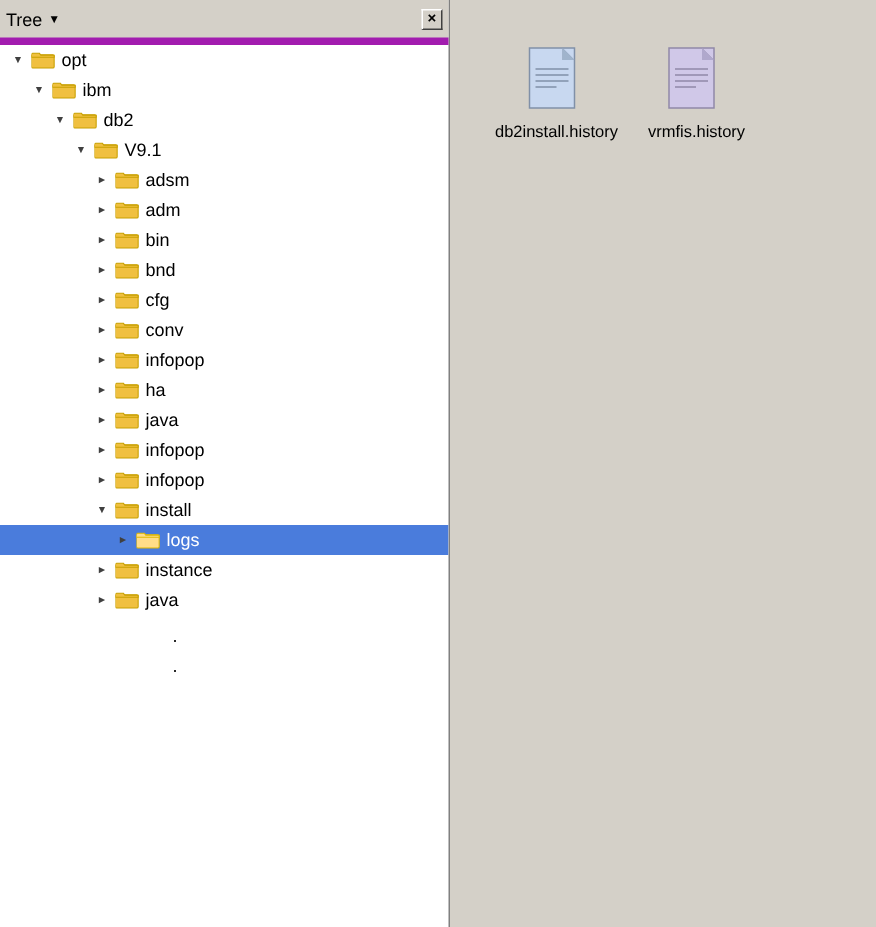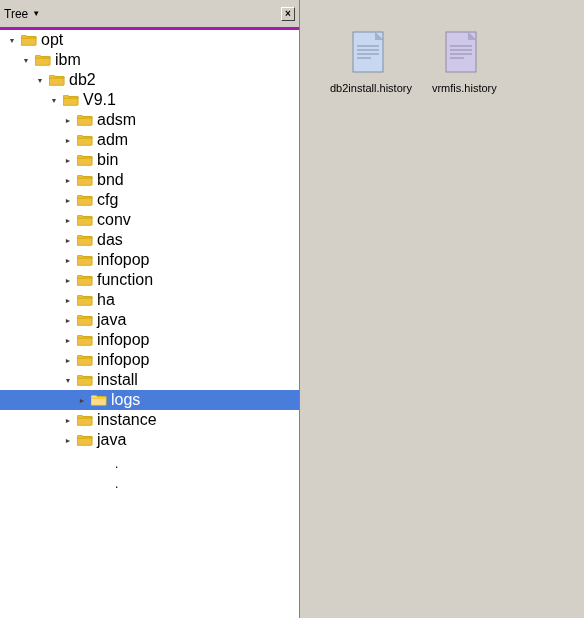--- a/index.html
+++ b/index.html
@@ -20,21 +20,21 @@
       background: #ffffff;
       border-right: 1px solid #808080;
       display: flex;
       flex-direction: column;
       flex-shrink: 0;
     }
 
     .tree-header {
       height: 30px;
       background: #d4d0c8;
-      border-bottom: 3px solid #a21caf;
+      border-bottom: 5px solid #a21caf;
       display: flex;
       align-items: center;
       justify-content: space-between;
       padding: 0 4px;
       flex-shrink: 0;
     }
 
     .tree-title-area {
       display: flex;
       align-items: center;
@@ -136,21 +136,21 @@
       flex-shrink: 0;
       margin-right: 3px;
     }
 
     .folder-svg {
       width: 16px;
       height: 14px;
     }
 
     .node-label {
-      font-size: 16px;
+      font-size: 12px;
     }
 
     
     .right-panel {
       flex: 1;
       background: #d4d0c8;
       display: flex;
       flex-direction: column;
       align-items: flex-start;
       padding: 20px 30px;
@@ -317,43 +317,21 @@
       </div>
       <div class="tree-node">
         <span class="indent" style="width: 60px; display: inline-block;"></span>
         <span class="expand-btn" style="font-size: 7px;">►</span>
         <span class="folder-icon">
           <svg class="folder-svg" viewBox="0 0 18 14" fill="none" xmlns="http://www.w3.org/2000/svg">
       <rect x="0" y="3" width="17" height="10" rx="1" fill="#f0c040" stroke="#c8a000" stroke-width="0.8"></rect>
       <path d="M0 5 L0 3 Q0 2 1 2 L6 2 L7 3.5 L17 3.5 L17 5 Z" fill="#f0c040" stroke="#c8a000" stroke-width="0.8"></path>
     </svg>
         </span>
-        <span class="node-label">das</span>
-      </div>
-      <div class="tree-node">
-        <span class="indent" style="width: 60px; display: inline-block;"></span>
-        <span class="expand-btn" style="font-size: 7px;">►</span>
-        <span class="folder-icon">
-          <svg class="folder-svg" viewBox="0 0 18 14" fill="none" xmlns="http://www.w3.org/2000/svg">
-      <rect x="0" y="3" width="17" height="10" rx="1" fill="#f0c040" stroke="#c8a000" stroke-width="0.8"></rect>
-      <path d="M0 5 L0 3 Q0 2 1 2 L6 2 L7 3.5 L17 3.5 L17 5 Z" fill="#f0c040" stroke="#c8a000" stroke-width="0.8"></path>
-    </svg>
-        </span>
         <span class="node-label">infopop</span>
-      </div>
-      <div class="tree-node">
-        <span class="indent" style="width: 60px; display: inline-block;"></span>
-        <span class="expand-btn" style="font-size: 7px;">►</span>
-        <span class="folder-icon">
-          <svg class="folder-svg" viewBox="0 0 18 14" fill="none" xmlns="http://www.w3.org/2000/svg">
-      <rect x="0" y="3" width="17" height="10" rx="1" fill="#f0c040" stroke="#c8a000" stroke-width="0.8"></rect>
-      <path d="M0 5 L0 3 Q0 2 1 2 L6 2 L7 3.5 L17 3.5 L17 5 Z" fill="#f0c040" stroke="#c8a000" stroke-width="0.8"></path>
-    </svg>
-        </span>
-        <span class="node-label">function</span>
       </div>
       <div class="tree-node">
         <span class="indent" style="width: 60px; display: inline-block;"></span>
         <span class="expand-btn" style="font-size: 7px;">►</span>
         <span class="folder-icon">
           <svg class="folder-svg" viewBox="0 0 18 14" fill="none" xmlns="http://www.w3.org/2000/svg">
       <rect x="0" y="3" width="17" height="10" rx="1" fill="#f0c040" stroke="#c8a000" stroke-width="0.8"></rect>
       <path d="M0 5 L0 3 Q0 2 1 2 L6 2 L7 3.5 L17 3.5 L17 5 Z" fill="#f0c040" stroke="#c8a000" stroke-width="0.8"></path>
     </svg>
         </span>

